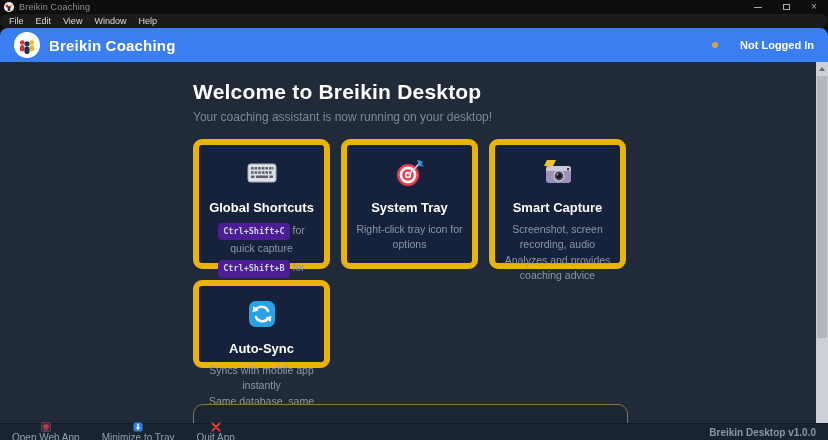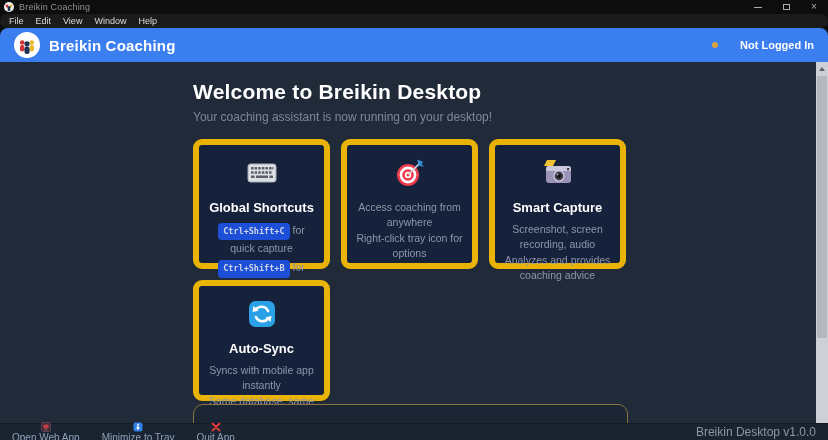--- a/index.html
+++ b/index.html
@@ -34,44 +34,44 @@
   
   .main { position:absolute; top:62px; left:0; width:816px; height:361px; background:#202a38; overflow:hidden; }
   .welcome { padding:18px 4px 0 193px; }
   .welcome h1 { font-size:21px; font-weight:bold; color:#ffffff; letter-spacing:.2px; }
   .welcome p { margin-top:6px; font-size:12px; color:#7e8898; }
 
   .cards { margin:15px 0 0 193px; width:433px; display:grid;
            grid-template-columns:repeat(3,137px); gap:11px; }
   .card { background:#16213b; border:6px solid #eab308; border-radius:9px; height:130px;
           padding:12px 8px 8px; text-align:center; }
-  .card-sm { height:121px; }
+  .card-sm { height:88px; }
   .card-icon { height:32px; display:flex; align-items:center; justify-content:center; margin-bottom:11px; }
   .card-title { font-size:13px; font-weight:bold; color:#ffffff; margin-bottom:7px; }
   .card-line { font-size:10.5px; color:#8d97a8; line-height:1.4; margin-top:2px; }
   .shortcut { font-size:10.5px; color:#8d97a8; line-height:1.55; margin-top:3px; }
   .kbd { display:inline-block; font-family:"DejaVu Sans Mono", monospace; font-size:8.5px; font-weight:bold;
-         color:#cdd6e8; background:#1d4ed8; border-radius:4px; padding:2px 5px; margin-right:3px; }
+         color:#cdd6e8; background:#4c1d95; border-radius:4px; padding:2px 5px; margin-right:3px; }
 
   .notice-partial { position:absolute; left:193px; top:342px; width:435px; height:40px;
                     border:1px solid #8f7340; border-radius:10px; background:#1b2533; }
 
   
   .scrollbar { position:absolute; top:62px; right:0; width:12px; height:361px; background:#cdd0d5; }
   .sb-btn { height:13px; display:flex; align-items:center; justify-content:center; background:#cdd0d5; }
   .sb-arrow { width:0; height:0; border-left:3px solid transparent; border-right:3px solid transparent;
               border-bottom:4px solid #606468; }
   .sb-thumb { position:absolute; top:14px; left:1px; width:10px; height:262px; background:#b4b7bc; }
 
   
   .footer { position:absolute; bottom:0; left:0; right:0; height:17px; background:#1a2431;
             border-top:1px solid #121a26; display:flex; align-items:center; padding:0 12px; }
   .footer-btn { display:flex; align-items:center; margin-right:22px; cursor:default;flex-direction:column; }
   .footer-btn span.lbl { font-size:10px; color:#8ea0b8; }
-  .footer-version { margin-left:auto; font-size:12px; color:#8b95a5; }
+  .footer-version { margin-left:auto; font-size:10px; color:#8b95a5;font-weight:bold; }
 
   svg { display:block; }
 </style>
 </head>
 <body>
 
 <div class="titlebar">
   <svg class="titlebar-icon" viewBox="0 0 10 10">
     <circle cx="5" cy="5" r="5" fill="#f2f2f2"></circle>
     <circle cx="3" cy="4" r="1.4" fill="#d03434"></circle>
@@ -165,21 +165,21 @@
           <circle cx="13" cy="17" r="11" fill="#ee3b4d"></circle>
           <circle cx="13" cy="17" r="8.4" fill="#ffffff"></circle>
           <circle cx="13" cy="17" r="5.8" fill="#ee3b4d"></circle>
           <circle cx="13" cy="17" r="3.2" fill="#ffffff"></circle>
           <circle cx="13" cy="17" r="1.5" fill="#ee3b4d"></circle>
           <line x1="25" y1="5" x2="13.5" y2="16.5" stroke="#cfd6dd" stroke-width="1.6"></line>
           <polygon points="22,1.5 28,4 24.5,7.5" fill="#3aa0e8"></polygon>
           <polygon points="25.5,4.5 29,8.5 23,8" fill="#2f86cc"></polygon>
         </svg>
       </div>
-      <div class="card-line">Access coaching from anywhere</div>
+      <div class="card-title">System Tray</div>
       <div class="card-line">Right-click tray icon for options</div>
     </div>
 
     <div class="card">
       <div class="card-icon">
         <svg width="32" height="28" viewBox="0 0 32 28">
           <polygon points="5,1 14,1 11,7 2,7" fill="#f2c230"></polygon>
           <rect x="4" y="7" width="25" height="17" rx="3" fill="#9a92b8"></rect>
           <path d="M4 12 h25 v-2 a3 3 0 0 0 -3 -3 h-19 a3 3 0 0 0 -3 3 z" fill="#ccc8dc"></path>
           <circle cx="17" cy="17" r="5.6" fill="#d8d5e4"></circle>

